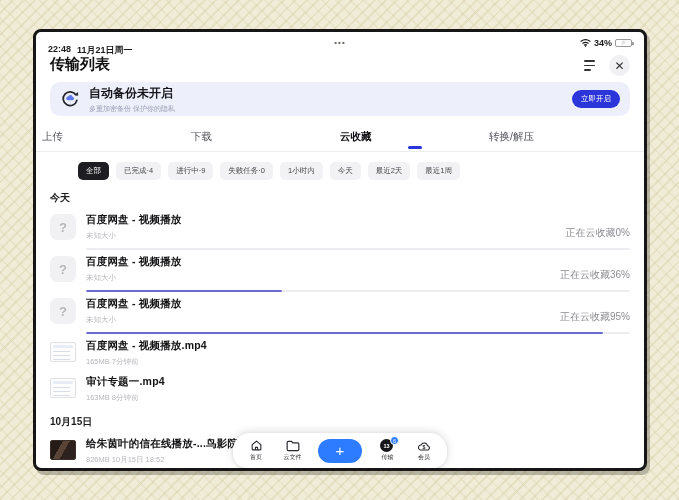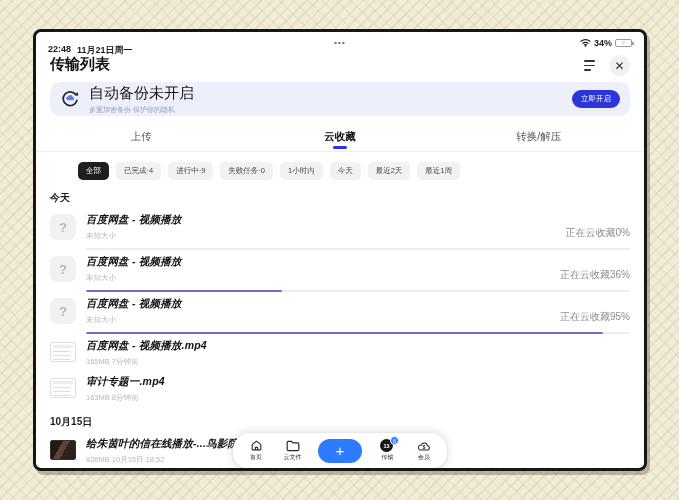--- a/index.html
+++ b/index.html
@@ -34,45 +34,45 @@
   .header-icons { display:flex; gap:9px; align-items:center; }
   .icon-btn { width:21px; height:21px; border-radius:50%; display:flex; align-items:center; justify-content:center; font-size:12px; color:#333; }
   .icon-btn.circle { background:#f1f1f3; }
   .menu-glyph { display:flex; flex-direction:column; gap:3px; }
   .menu-glyph i { display:block; width:11px; height:1.5px; background:#333; border-radius:1px; }
   .menu-glyph i:last-child { width:7px; }
   
   .banner { margin:2px 14px 6px; border-radius:10px; display:flex; align-items:center; padding:6px 10px; height:34px; }
   .banner-icon { width:20px; height:20px; margin-right:9px; flex:none; }
   .banner-txt { flex:1; }
-  .banner-title { font-size:15px; font-weight:normal; color:#16161a; }
+  .banner-title { font-size:12px; font-weight:bold; color:#16161a; }
   .banner-sub { font-size:7px; color:#9aa0b5; margin-top:2px; }
   .banner-btn { border:none; color:#fff; font-size:7.5px; padding:4px 9px; border-radius:11px; cursor:pointer; flex:none; }
   
   .tabs { display:flex; padding:4px 6px 0; }
-  .tab { flex:1; text-align:center; font-size:10.5px; color:#55565c; padding:4px 0 7px; position:relative; cursor:pointer; }
+  .tab { flex:1; text-align:left; font-size:10.5px; color:#55565c; padding:4px 0 7px; position:relative; cursor:pointer; }
   .tab.active { color:#101014; font-weight:bold; }
   .tab .underline { position:absolute; left:50%; transform:translateX(-50%); bottom:2px; width:14px; height:3px; border-radius:2px; }
   .tabs-divider { height:1px; background:#ededf0; }
   
   .chips { display:flex; gap:7px; padding:10px 14px 2px; }
   .chip { font-size:7.5px; color:#45464b; background:#f2f2f4; padding:4px 8px; border-radius:5px; white-space:nowrap; cursor:pointer; }
   .chip.selected { color:#fff;margin-left:28px; }
   
   .section-title { font-size:10px; font-weight:bold; color:#1c1c1e; padding:9px 14px 3px; }
   .row { display:flex; align-items:flex-start; padding:5px 14px 0; }
   .row-icon { width:26px; height:26px; margin-right:10px; margin-top:1px; flex:none; }
   .q-icon { background:#f1f1f3; border-radius:7px; color:#b6b6bc; font-size:13px; font-weight:bold; display:flex; align-items:center; justify-content:center; height:26px; }
   .thumb { height:20px; margin-top:3px; border:1px solid #e0e0e2; border-radius:2px; background:#fdfdfd; position:relative; overflow:hidden; }
   .thumb.doc:before { content:""; position:absolute; inset:2px 2px auto 2px; height:3px; background:#e8edf5; border-radius:1px; }
   .thumb.doc:after { content:""; position:absolute; left:2px; right:5px; top:8px; height:9px;
     background:repeating-linear-gradient(#d9dde4 0 1.5px, transparent 1.5px 4px); }
   .thumb.video { background:linear-gradient(120deg,#241b17 0 35%, #5a4436 35% 55%, #2c211c 55%); border-color:#3a2f28; }
   .row-main { flex:1; position:relative; min-height:31px; }
-  .row-title { font-size:10.5px; font-weight:bold; color:#121214; letter-spacing:.2px;font-style:italic; }
+  .row-title { font-size:10.5px; font-weight:bold; color:#121214; letter-spacing:.2px; }
   .row-sub { font-size:7.5px; color:#b7b7bc; margin-top:4px; }
   .row-status { position:absolute; right:0; top:13px; font-size:10px; color:#8c8c92; }
   .p-track { height:2px; background:#ededf1; border-radius:1px; margin-top:7px; overflow:hidden; }
   .p-fill { height:100%; border-radius:1px; }
   
   .bottom-nav { position:absolute; left:50%; transform:translateX(-50%); bottom:0px;
     width:214px; height:35px; background:#fff; border-radius:17px 17px 14px 14px;
     box-shadow:0 -1px 10px rgba(0,0,0,.14), 0 1px 3px rgba(0,0,0,.10);
     display:flex; align-items:center; justify-content:space-between; padding:0 12px; }
   .nav-item { display:flex; flex-direction:column; align-items:center; gap:1px; cursor:pointer; min-width:22px; }
@@ -142,20 +142,21 @@
     </span>
     <div class="banner-txt">
       <div class="banner-title">自动备份未开启</div>
       <div class="banner-sub">多重加密备份 保护你的隐私</div>
     </div>
     <button class="banner-btn" id="banner-btn" style="background: rgb(43, 53, 217);">立即开启</button>
   </div>
 
   <div class="tabs" id="tabs">
       <div class="tab"><span>上传</span></div>
+      <div class="tab"><span>下载</span></div>
       <div class="tab active"><span>云收藏</span><span class="underline" style="background: rgb(43, 53, 217);"></span></div>
       <div class="tab"><span>转换/解压</span></div>
     </div>
   <div class="tabs-divider"></div>
 
   <div class="chips" id="chips">
       <div class="chip selected" style="background: rgb(30, 30, 34);">全部</div>
       <div class="chip">已完成·4</div>
       <div class="chip">进行中·9</div>
       <div class="chip">失败任务·0</div>

